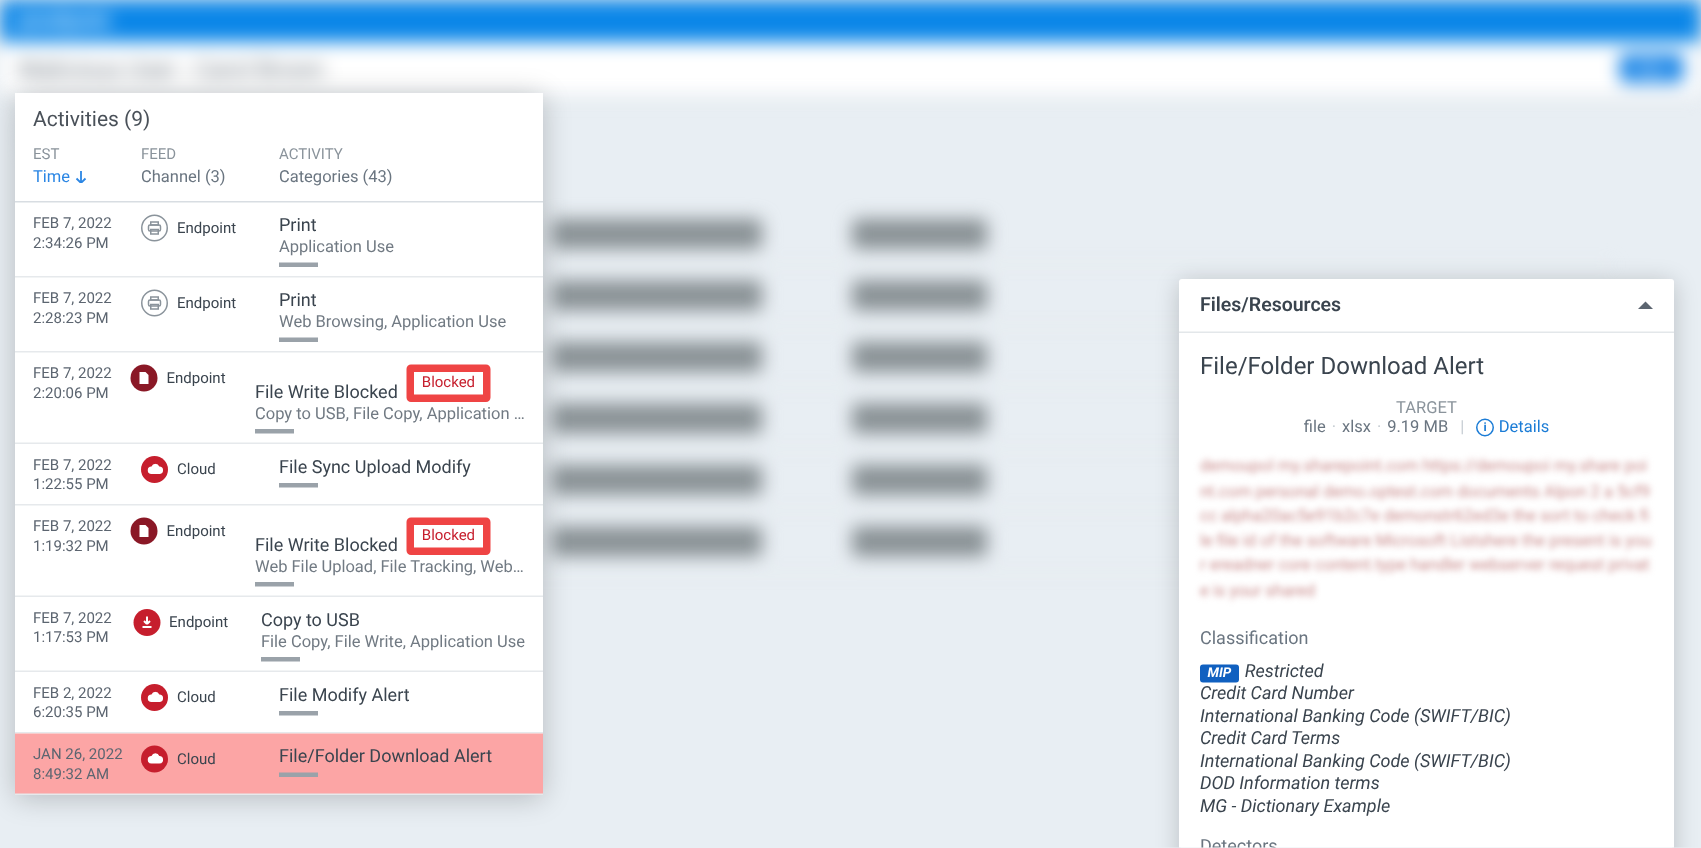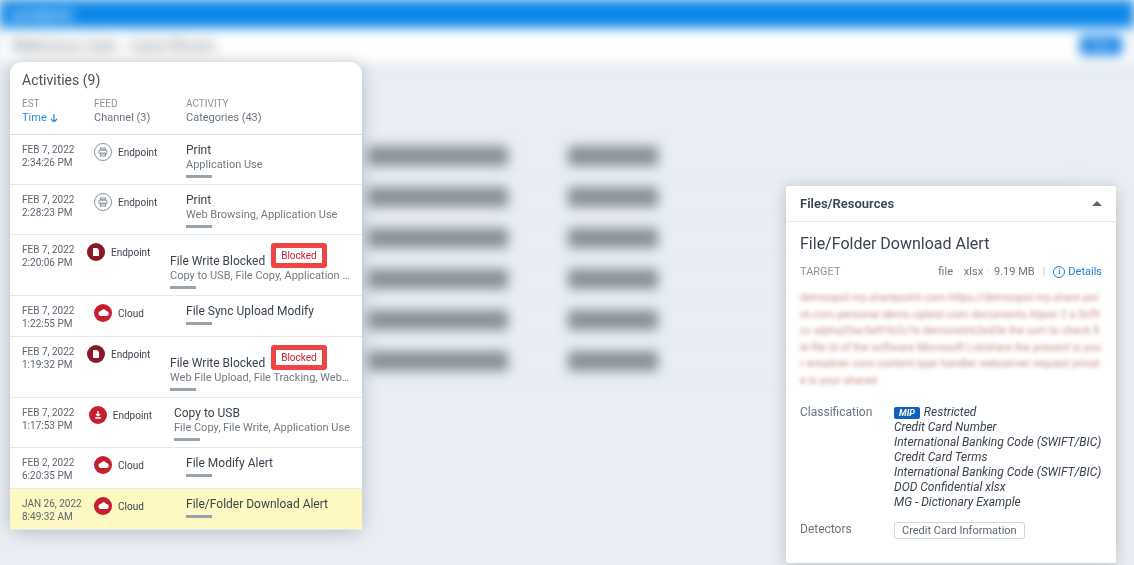--- a/index.html
+++ b/index.html
@@ -49,21 +49,21 @@
 
     
     .activities-panel {
       position: absolute;
       top: 62px;
       left: 10px;
       width: 352px;
       background: #fff;
       box-shadow: 0 2px 18px rgba(0,0,0,0.22);
       z-index: 5;
-      border-radius: 12px;
+      border-radius: 0;
     }
     .panel-title {
       font-size: 14px;
       color: #4a5159;
       padding: 10px 12px 6px;
     }
     .panel-headers {
       display:flex;
       padding: 4px 12px 10px;
       border-bottom: 1px solid #d8dde2;
@@ -76,21 +76,21 @@
     .col-est { width: 72px; }
     .col-feed { width: 92px; }
     .col-activity { flex:1; }
 
     .act-row {
       display:flex;
       padding: 8px 12px 6px;
       border-bottom: 1px solid #e6e9ec;
       align-items:flex-start;
     }
-    .act-row.selected { background:#fef9c3; }
+    .act-row.selected { background:#fca5a5; }
     .act-date { width:72px; font-size:10px; color:#5c6570; line-height:1.3; }
     .act-date .d1 { display:block; }
     .act-date .d2 { display:block; }
     .act-feed { width:92px; display:flex; align-items:center; gap:6px;}
     .act-feed-icon {
       width:18px; height:18px; border-radius:50%;
       display:flex; align-items:center; justify-content:center;
       flex-shrink:0;
     }
     .icon-endpoint-print { background:#fff; border:1.5px solid #8a939b; }
@@ -128,37 +128,39 @@
       text-align:right;
     }
     .dp-title { font-size:16px; color:#3a444e; padding:12px 14px 8px; }
     .dp-target-row {
       display:flex;
       justify-content:space-between;
       align-items:center;
       padding: 4px 14px 8px;
       font-size:11px;
       color:#8a939b;
+      flex-direction:column;
     }
     .dp-target-right { display:flex; align-items:center; gap:4px; color:#6a7580;}
     .dp-details-link { color:#1b7cd6; display:flex; align-items:center; gap:3px; cursor:pointer;}
     .dp-sep { color:#c5ccd2;}
     .dp-blurred-text {
       padding: 4px 14px 10px;
       font-size:11px;
       color:#c98b8b;
       filter: blur(2px);
       line-height:1.5;
       word-break:break-all;
     }
     .dp-section {
       display:flex;
       padding: 6px 14px;
       gap:8px;
       align-items:flex-start;
+      flex-direction:column;
     }
     .dp-label { width:86px; font-size:12px; color:#6a7580; flex-shrink:0;}
     .dp-value { flex:1; font-size:12px; color:#3a444e;}
     .mip-badge { background:#1060c0; color:#fff; font-size:9px; font-weight:700; border-radius:2px; padding:1px 5px; margin-right:4px;}
     .class-line { display:block; margin-bottom:1px;font-style:italic; }
     .detector-chip { display:inline-block; border:1px solid #cfd6dc; border-radius:3px; padding:1px 7px; font-size:11px; margin-bottom:4px; color:#5c6570; white-space:nowrap;}
     .chevron-up { width:0;height:0;border-left:5px solid transparent;border-right:5px solid transparent;border-bottom:5px solid #5c6570;}
     .info-circle { width:12px;height:12px;border:1.2px solid #1b7cd6; border-radius:50%; display:inline-flex;align-items:center;justify-content:center;font-size:8px;color:#1b7cd6; font-weight:700;}
     svg { display:block; }
   </style>
@@ -451,21 +453,21 @@
   <div class="dp-blurred-text">
     demoupol my.sharepoint.com https://demoupoi my.share point.com personal demo.optest.com documents Alpon 2 a 5cf9cc alpha20ac5e91b2c7e demonstr62ed3e the sort to check file file id of the software Microsoft Listshere the present is your ereadner core content.type handler webserver request private is your shared
   </div>
 
   <div class="dp-section">
     <div class="dp-label">Classification</div>
     <div class="dp-value">
       <span class="class-line">
         <span class="mip-badge">MIP</span><span>Restricted</span>
       </span>
-      <span id="class-lines"><span class="class-line">Credit Card Number</span><span class="class-line">International Banking Code (SWIFT/BIC)</span><span class="class-line">Credit Card Terms</span><span class="class-line">International Banking Code (SWIFT/BIC)</span><span class="class-line">DOD Confidential xlsx</span><span class="class-line">MG - Dictionary Example</span></span>
+      <span id="class-lines"><span class="class-line">Credit Card Number</span><span class="class-line">International Banking Code (SWIFT/BIC)</span><span class="class-line">Credit Card Terms</span><span class="class-line">International Banking Code (SWIFT/BIC)</span><span class="class-line">DOD Information terms</span><span class="class-line">MG - Dictionary Example</span></span>
     </div>
   </div>
 
   <div class="dp-section">
     <div class="dp-label">Detectors</div>
     <div class="dp-value" id="detector-chips"><span class="detector-chip">Credit Card Information</span><br><br></div>
   </div>
 
 </div>
 

